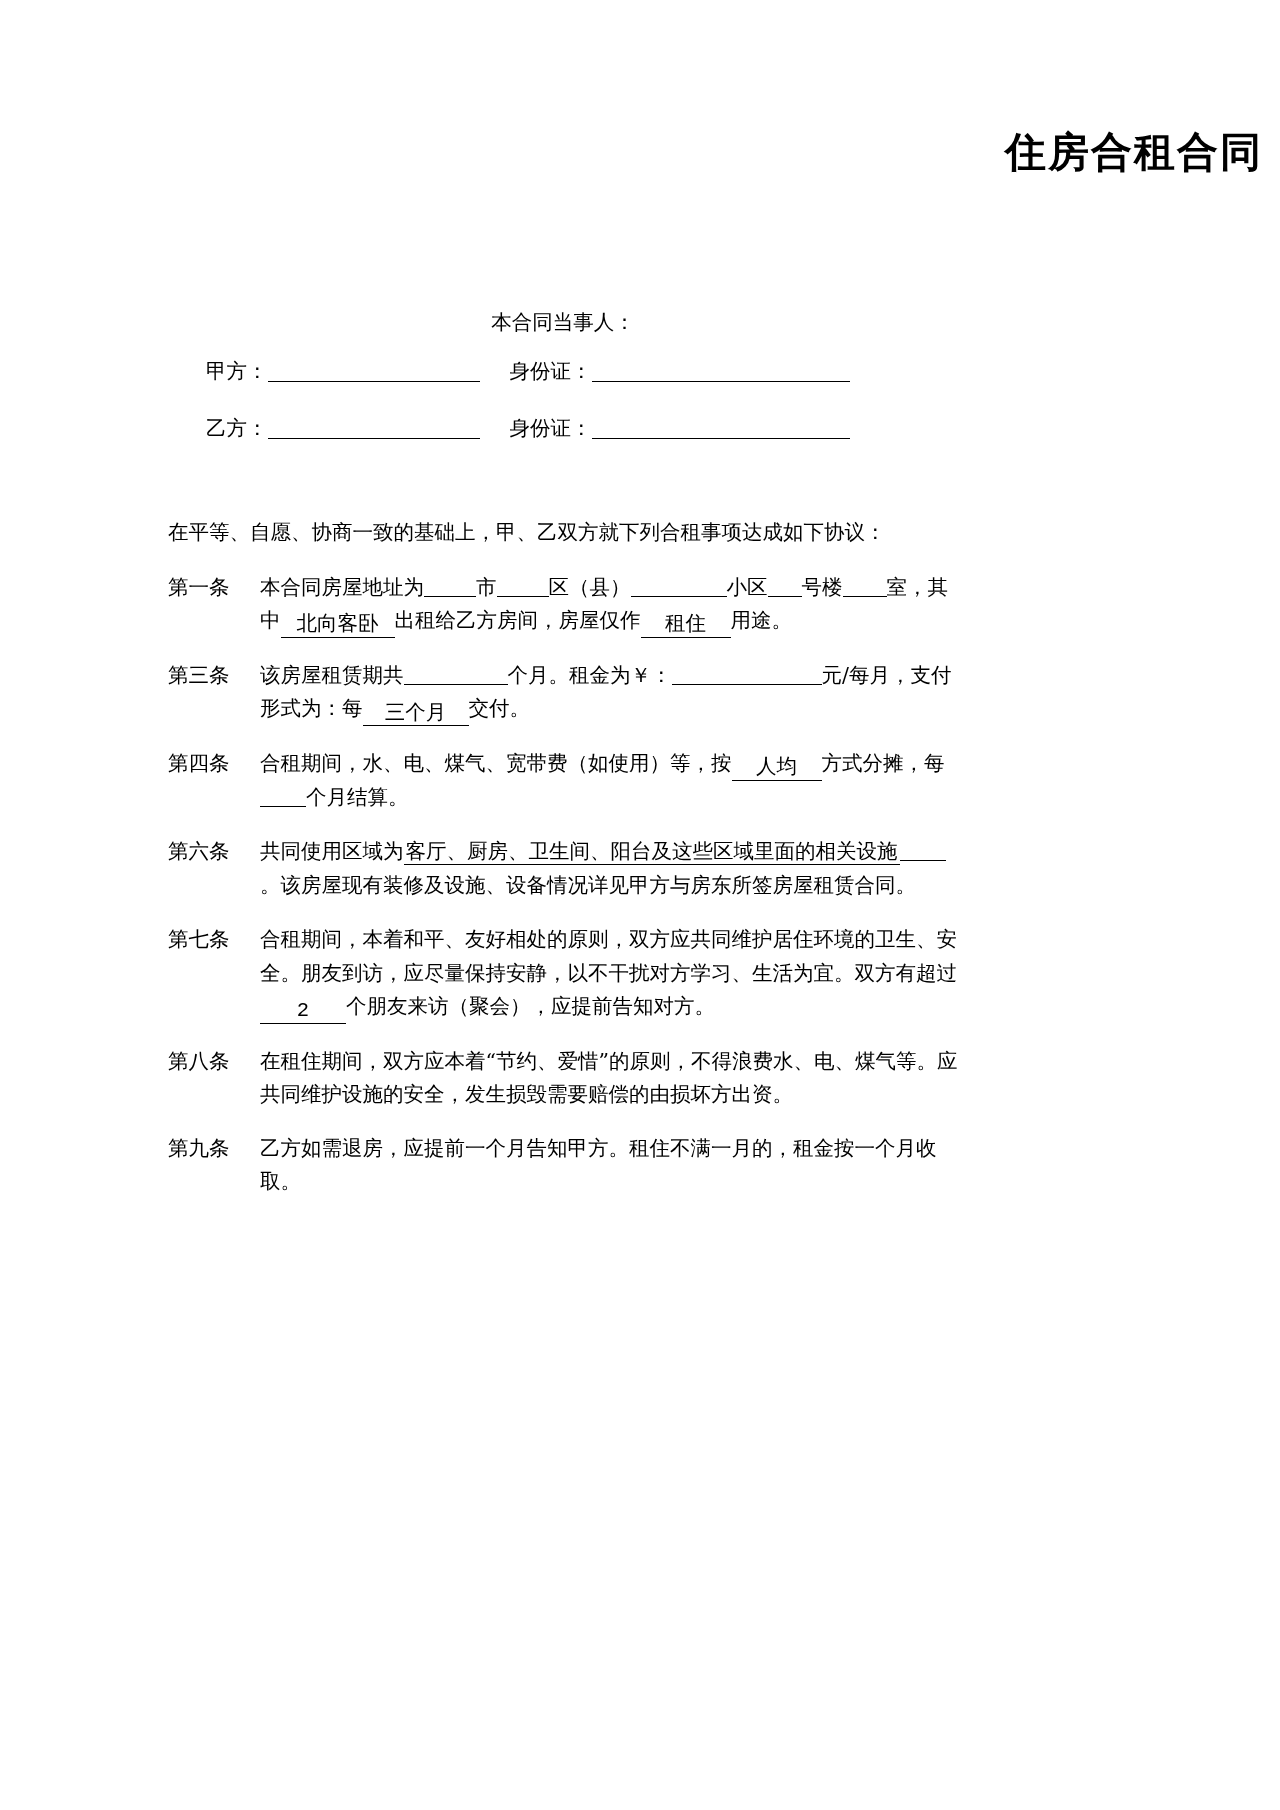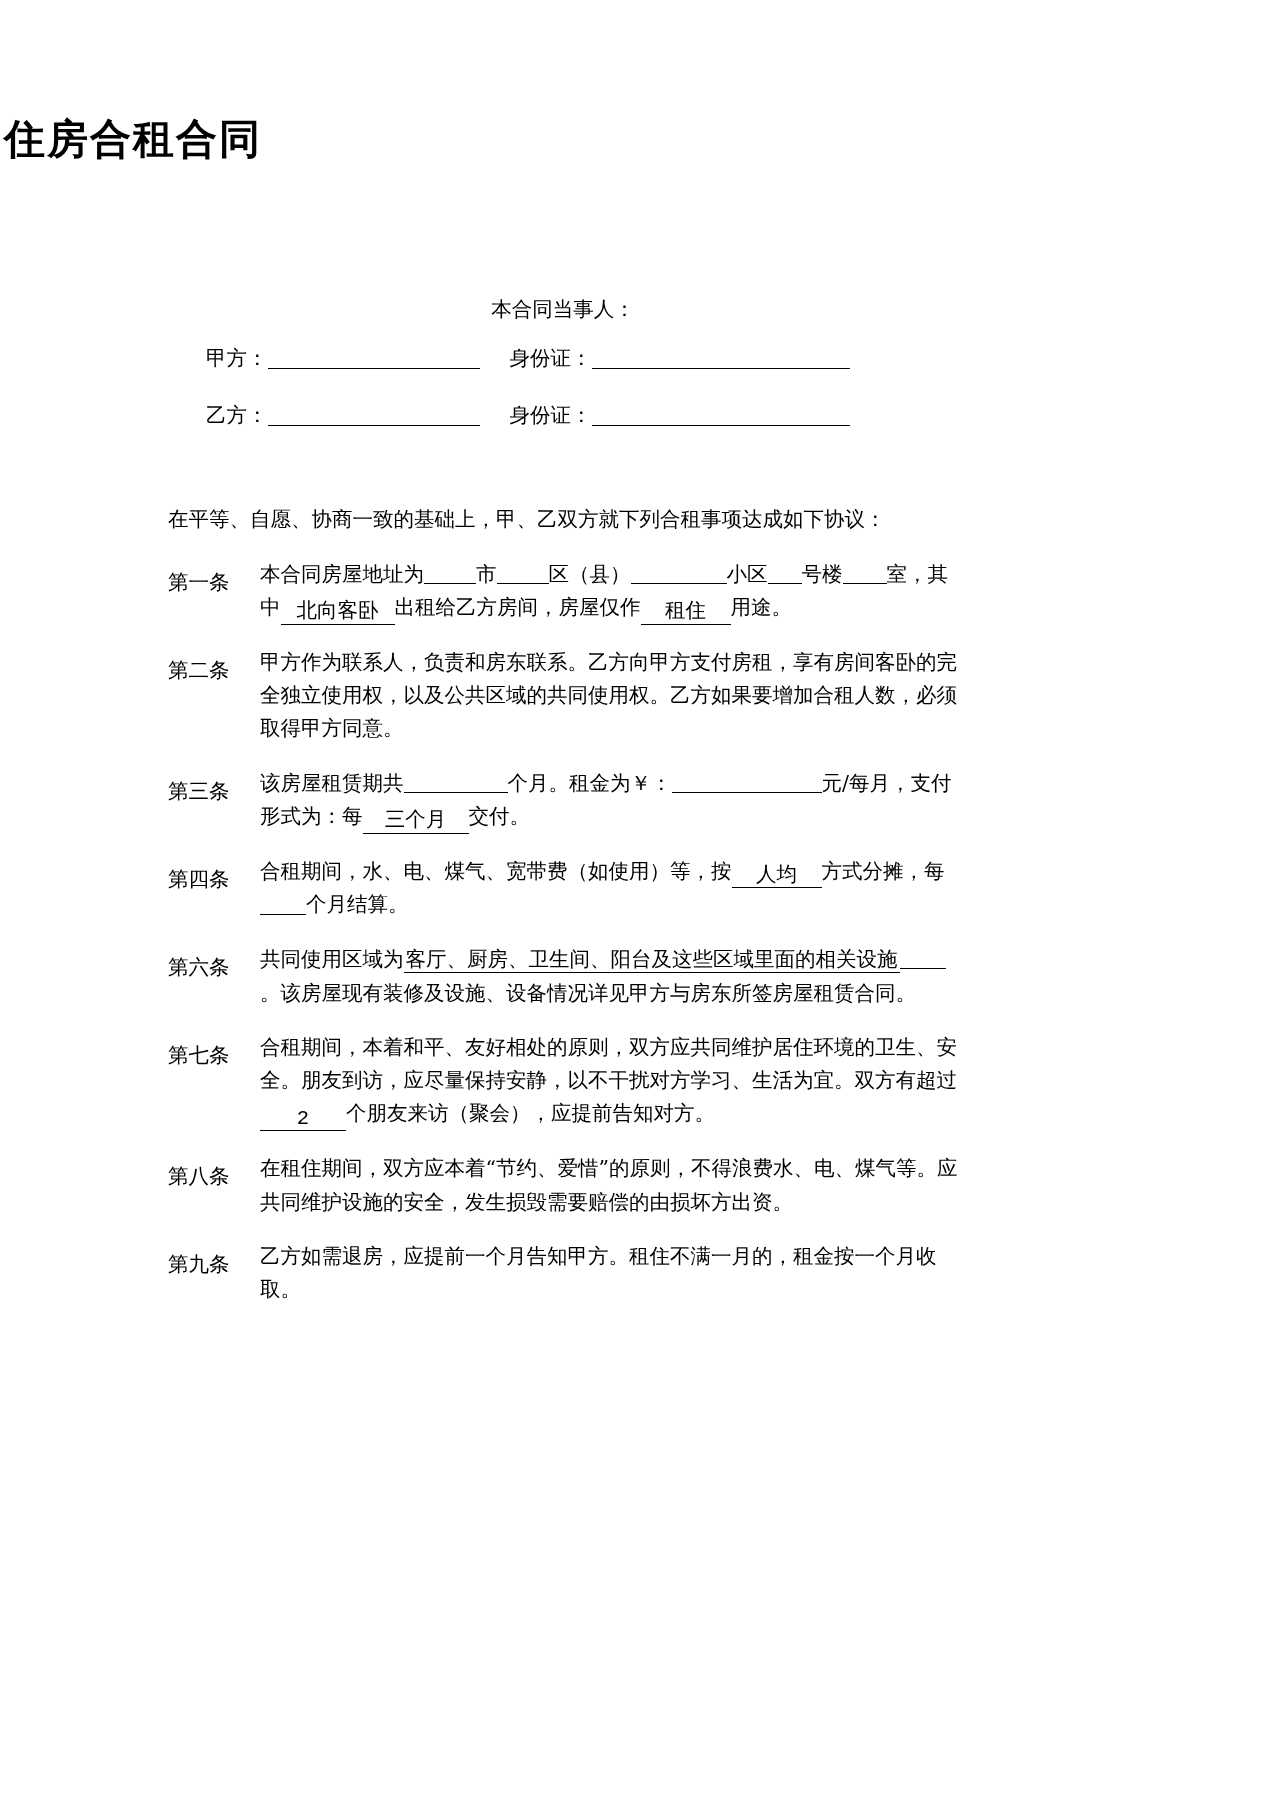--- a/index.html
+++ b/index.html
@@ -16,25 +16,25 @@
   }
   .page {
     position: relative;
     width: 1280px;
     height: 1810px;
     background: #ffffff;
     box-sizing: border-box;
     padding: 0;
   }
   .doc-title {
-    text-align: left;
+    text-align: right;
     font-size: 41px;
     font-weight: bold;
     letter-spacing: 2px;
-    margin: 4px;
+    margin: 17px;
     padding-top: 108px;
     font-family: "DejaVu Sans", "Liberation Sans", sans-serif;
   }
   .content {
     position: absolute;
     left: 168px;
     top: 290px;
     width: 790px;
   }
   .parties-head {
@@ -69,21 +69,21 @@
     font-size: 20.5px;
     line-height: 1.62;
     margin: 0 0 21px 0;
     text-indent: 0;
     padding-left: 92px;
     position: relative;
   }
   .clause .num {
     position: absolute;
     left: 0;
-    top: 8px;
+    top: 0;
     width: 86px;
   }
   .fill {
     display: inline-block;
     border-bottom: 1.5px solid #000;
     text-align: center;
     vertical-align: -0.16em;
     line-height: 1.1;
   }
   .fill.empty { height: 1.05em; }
@@ -126,23 +126,20 @@
     <div class="party-row">
       <span>乙方：</span><span class="blank b-name"></span><span class="gap-mid"></span><span>身份证：</span><span class="blank b-id"></span>
     </div>
 
     <div class="preamble">在平等、自愿、协商一致的基础上，甲、乙双方就下列合租事项达成如下协议：</div>
 
     <div class="clause">
       <span class="num">第一条</span><span>本合同房屋地址为</span><span class="fill empty w-city"></span><span>市</span><span class="fill empty w-dist"></span><span>区（县）</span><span class="fill empty w-comm"></span><span>小区</span><span class="fill empty w-bldg"></span><span>号楼</span><span class="fill empty w-room"></span><span>室，</span><span>其中</span><span class="fill w-room2 u-under">北向客卧</span><span>出租给乙方房间，房屋仅作</span><span class="fill w-use u-under">租住</span><span>用途。</span>
     </div>
 
-    <div class="clause">
-      <span class="num">第二条</span><span>甲方作为联系人，负责和房东联系。乙方向甲方支付房租，享有房间客卧的完全独立使用权，以及公共区域的共同使用权。乙方如果要增加合租人数，必须取得甲方同意。</span>
-    </div>
 
     <div class="clause">
       <span class="num">第三条</span><span>该房屋租赁期共</span><span class="fill empty w-months"></span><span>个月。租金为￥：</span><span class="fill empty w-rent"></span><span>元/每月，</span><span>支付形式为：每</span><span class="fill w-pay u-under">三个月</span><span>交付。</span>
     </div>
 
     <div class="clause">
       <span class="num">第四条</span><span>合租期间，水、电、煤气、宽带费（如使用）等，按</span><span class="fill w-share u-under">人均</span><span>方式分摊，每</span><span class="fill empty w-settle"></span><span>个月结算。</span>
     </div>
 
 

